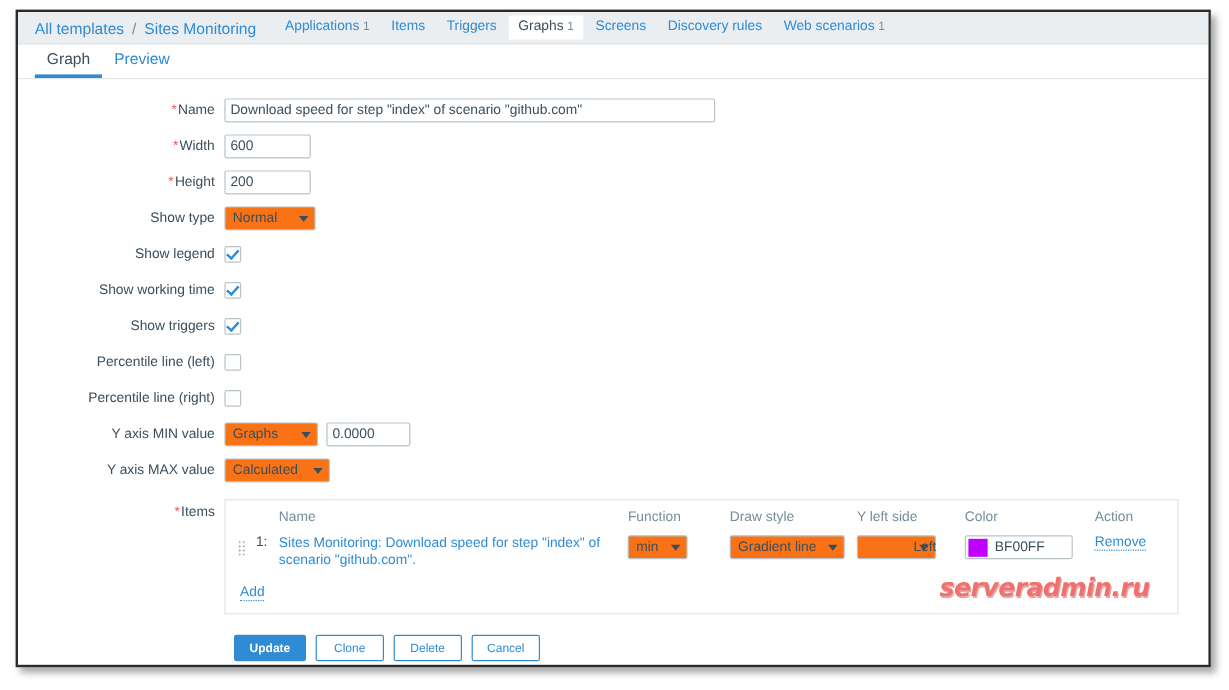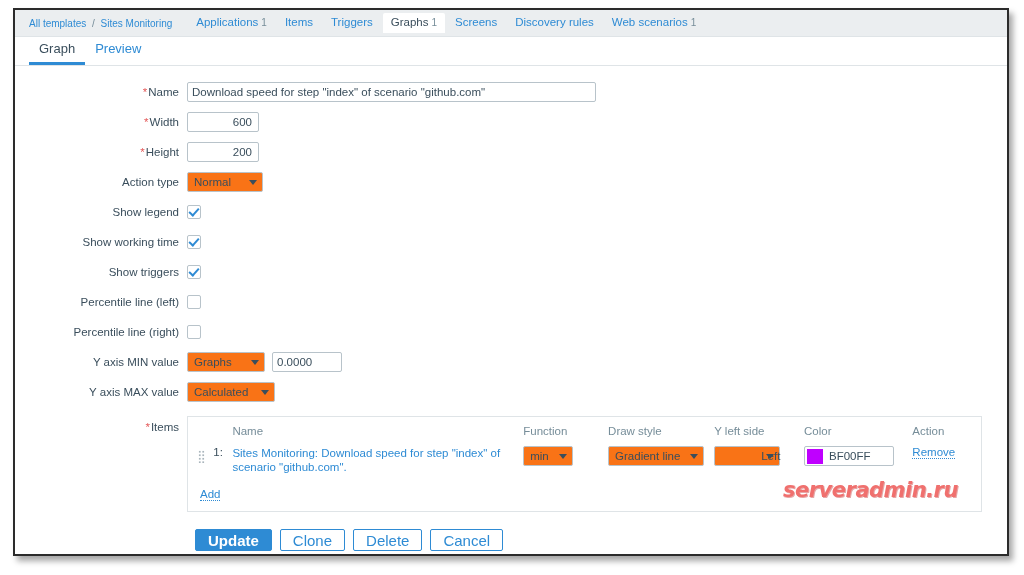--- a/index.html
+++ b/index.html
@@ -30,21 +30,21 @@
     height: 27px;
     background: #ebeef0;
     border-bottom: 1px solid #dfe4e7;
     display: flex;
     align-items: center;
     padding-left: 14px;
     box-sizing: border-box;
     position: relative;
   }
   .breadcrumb {
-    font-size: 10px;
+    font-size: 13px;
     color: #2e8bd4;
     white-space: nowrap;
     margin-right: 16px;
   }
   .breadcrumb .crumb-link { color: #2e8bd4; }
   .breadcrumb .crumb-sep { color: #768d99; margin: 0 3px; }
   .nav-tab {
     font-size: 11.5px;
     color: #2e8bd4;
     padding: 4px 8px 5px 8px;
@@ -121,21 +121,21 @@
     color: #3a4e5c;
     border: 1px solid #b8c3ca;
     background: #ffffff;
     height: 20px;
     padding: 0 4px;
     box-sizing: border-box;
     border-radius: 2px;
     outline: none;
   }
   input.txt.name-input { width: 409px; }
-  input.txt.num-input  { width: 72px; text-align: right; padding-right: 6px;}
+  input.txt.num-input  { width: 72px; padding-right: 6px;}
   input.txt.ymin-input { width: 70px; margin-left: 7px; }
 
   .sel {
     position: relative;
     border: 1px solid #b8c3ca;
     background: #f97316;
     border-radius: 2px;
     height: 20px;
     box-sizing: border-box;
     display: flex;
@@ -257,21 +257,21 @@
   .add-link { margin-top: 10px; margin-left: 2px; }
 
   
   .btn-row {
     display: flex;
     margin-top: 17px;
     margin-left: 180px;
   }
   .btn {
     font-family: "Liberation Sans", sans-serif;
-    font-size: 15px;
+    font-size: 10px;
     height: 22px;
     min-width: 57px;
     padding: 0 12px;
     margin-right: 8px;
     border-radius: 2px;
     box-sizing: border-box;
     display: flex;
     align-items: center;
     justify-content: center;
     border: 1px solid #2e8bd4;
@@ -366,21 +366,21 @@
     <div class="form-row">
       <div class="form-label">
         <span class="req">*</span><span>Height</span>
       </div>
       <div class="field">
         <input class="txt num-input" type="text" value="200" style="">
       </div>
     </div>
 
     <div class="form-row">
-      <div class="form-label">Action type</div>
+      <div class="form-label">Show type</div>
       <div class="field">
         <div class="sel graphtype">
           <span>Normal</span>
           <span class="caret"></span>
         </div>
       </div>
     </div>
 
     <div class="form-row">
       <div class="form-label">Show legend</div>

